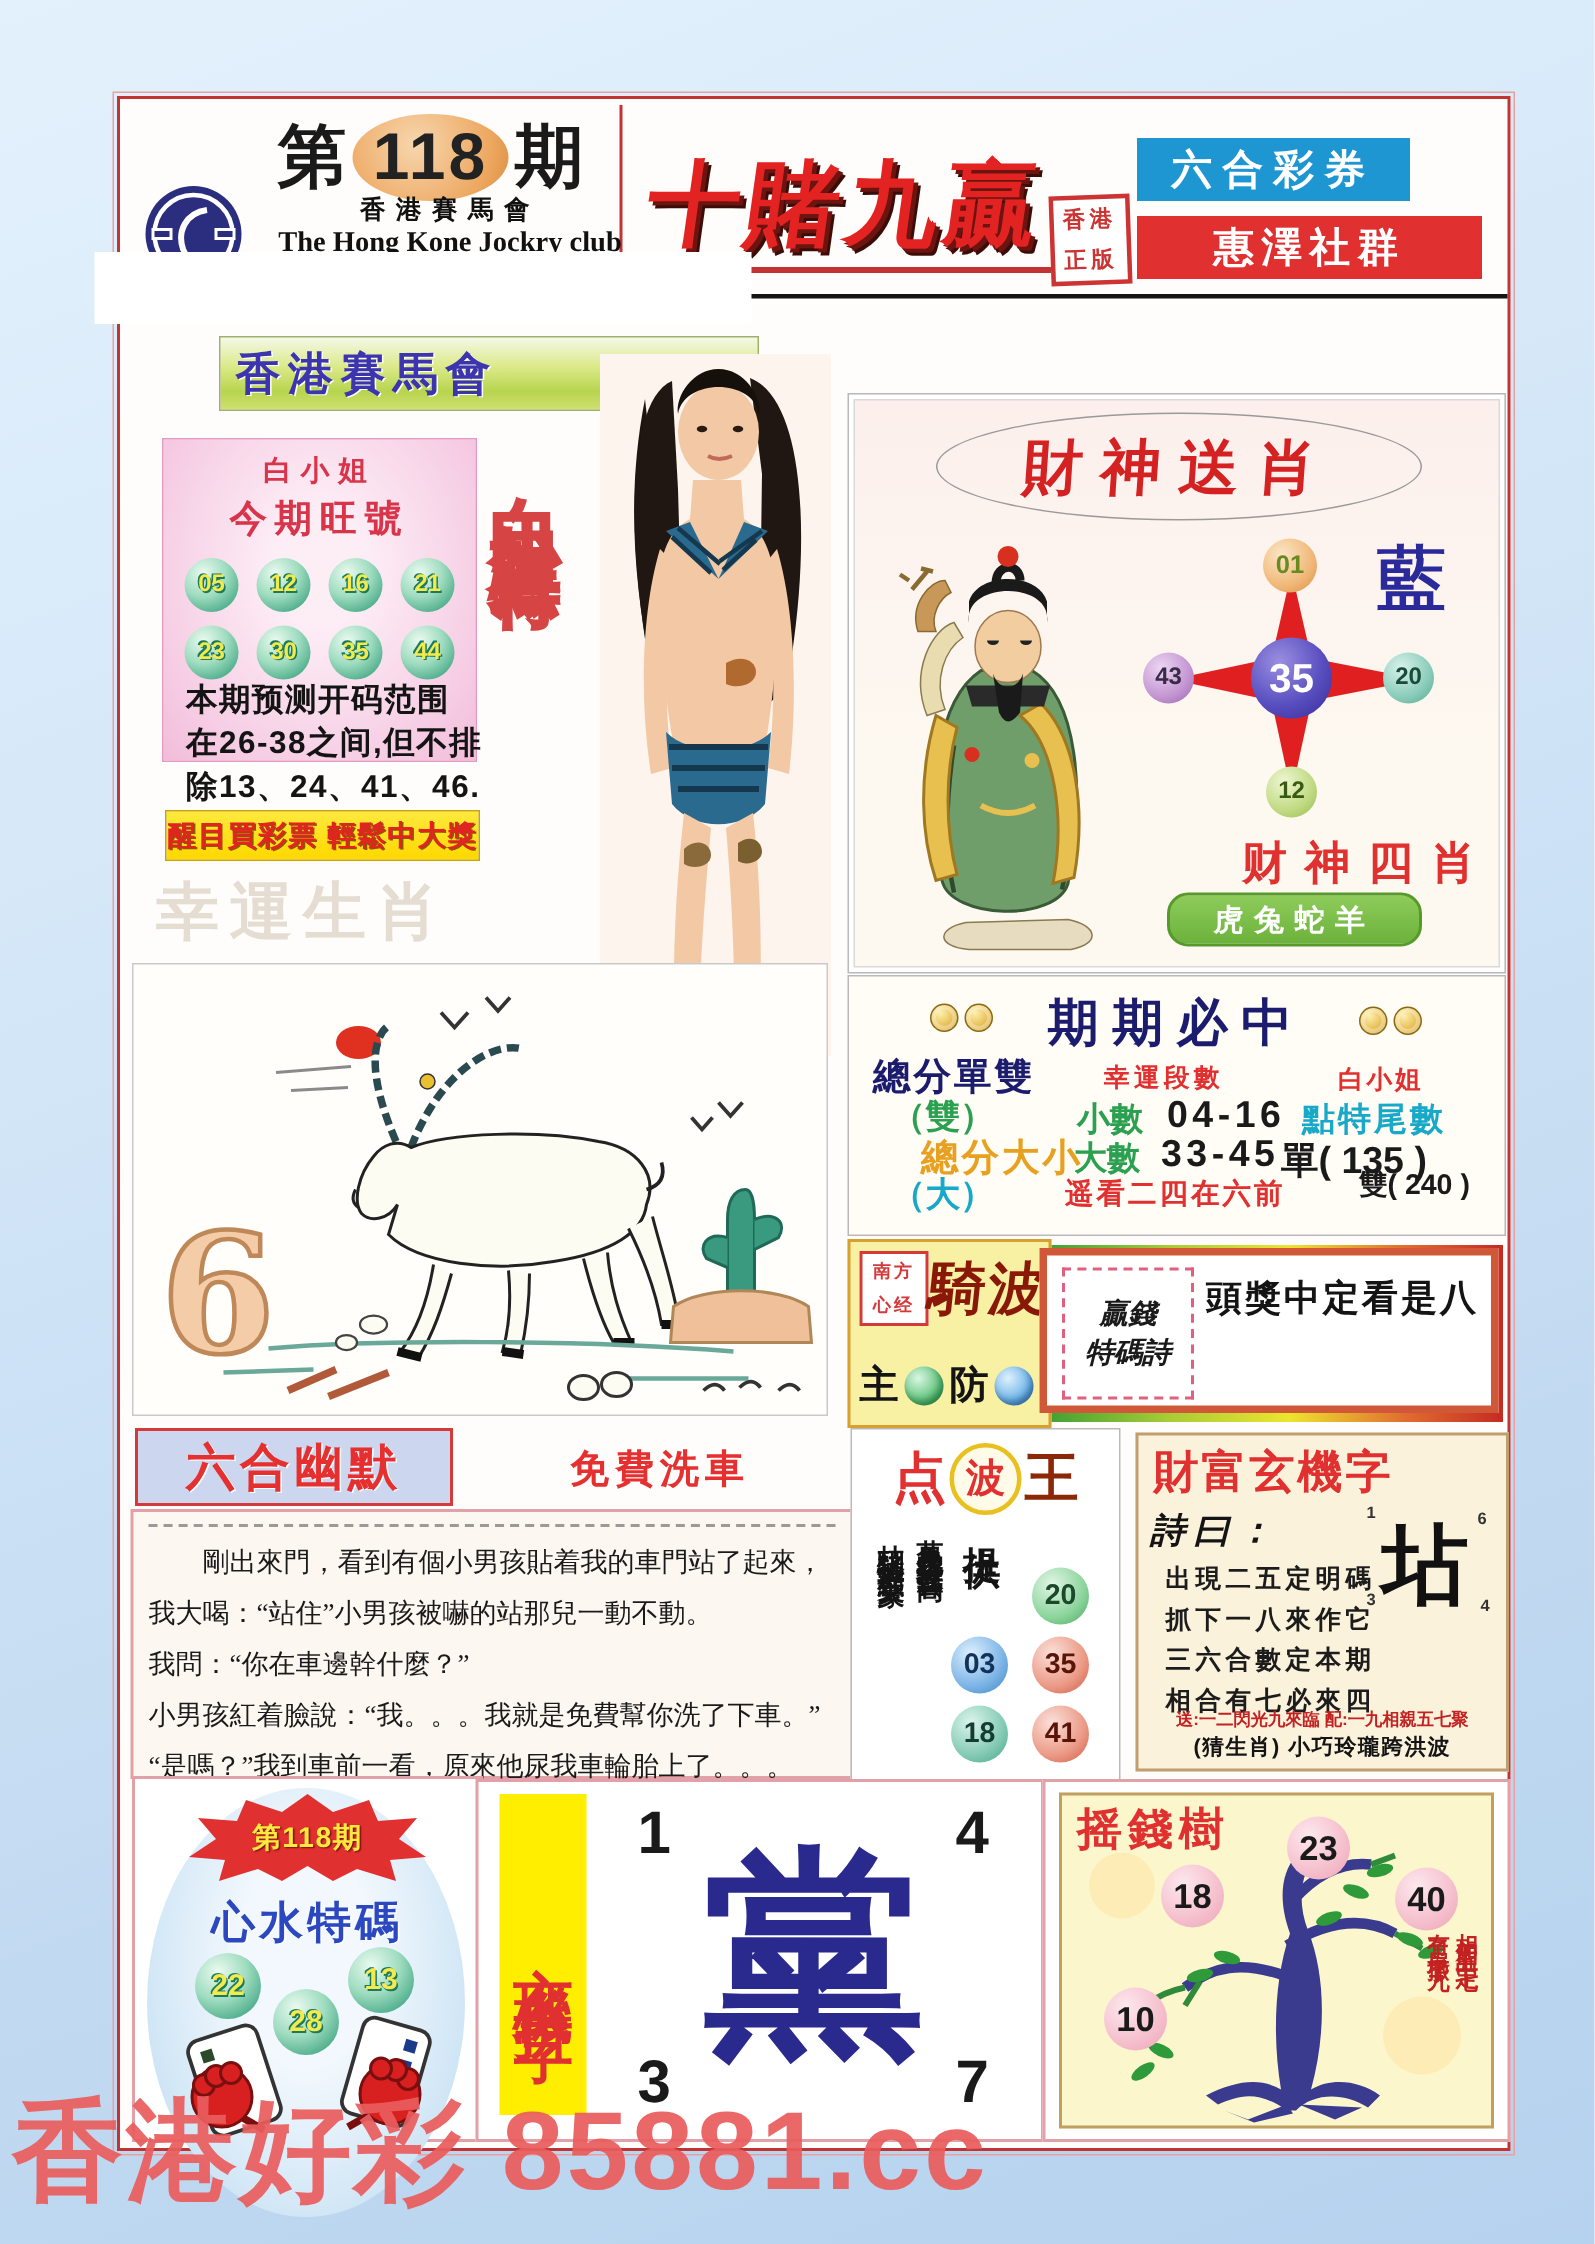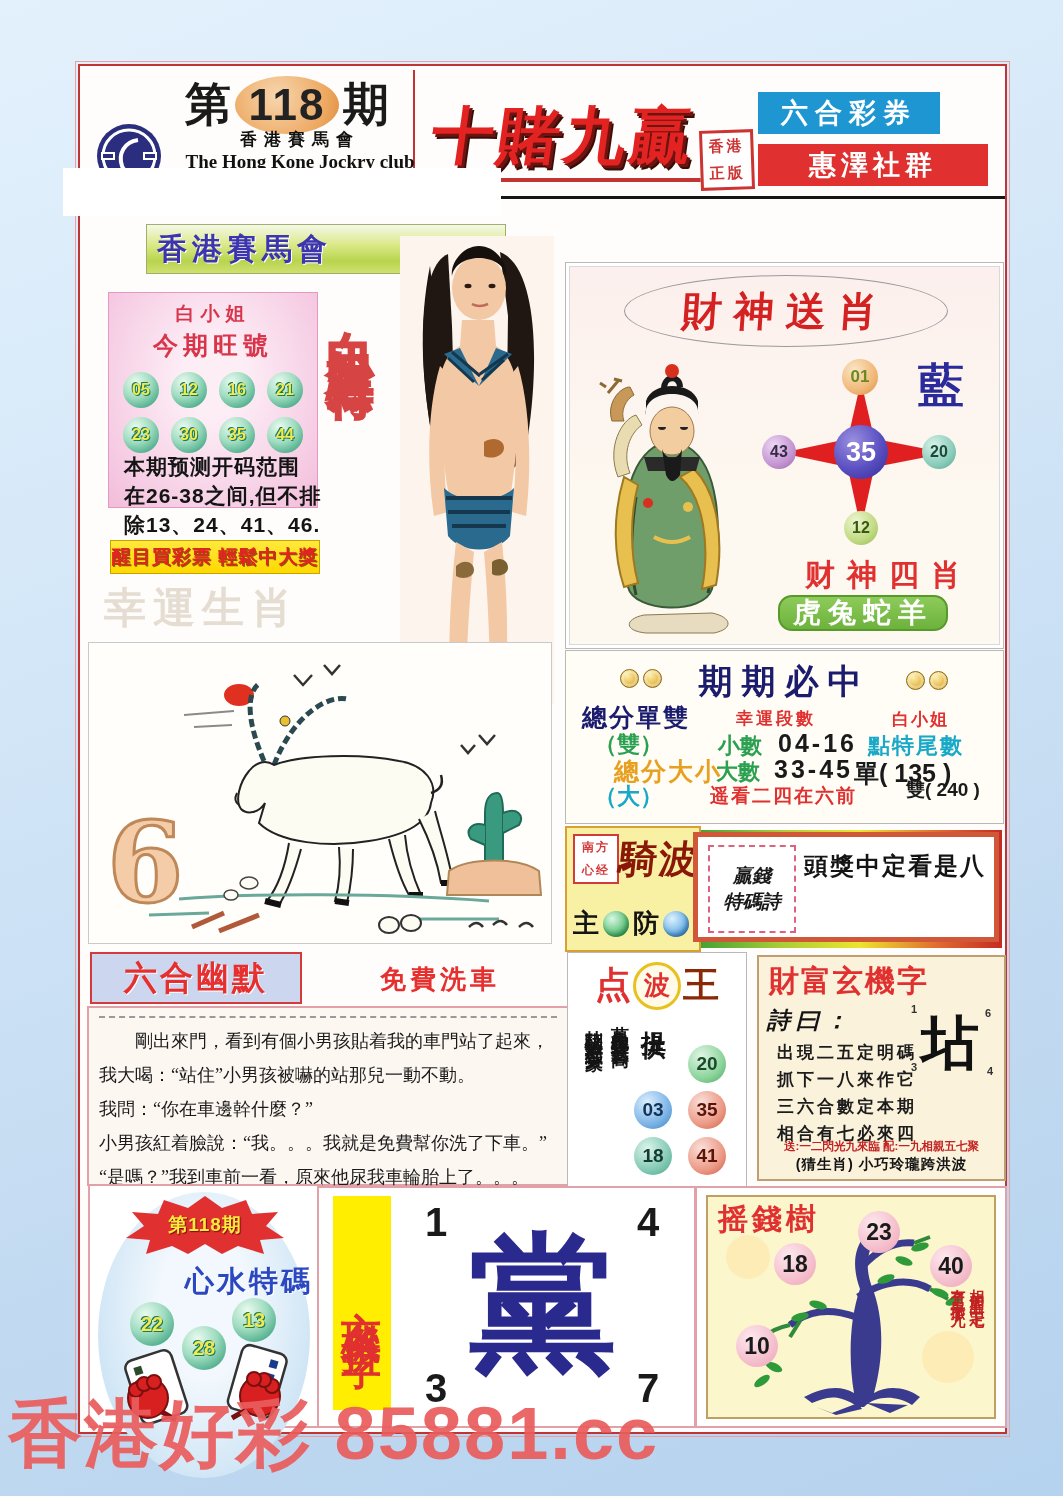--- a/index.html
+++ b/index.html
@@ -94,33 +94,33 @@
   }
   .jokebox .dash{border-top:2px dashed #9a9a9a;height:2px;margin-bottom:4px;}
   .jokebox p{margin:0;}
   .jokebox p.first{text-indent:2em;}
   
   .card{background:#fff;border:2px solid #e2a0a8;}
   .heart-oval{
     position:absolute;left:8px;top:6px;width:212px;height:286px;border-radius:50%;
     background:radial-gradient(ellipse at 50% 40%,#f2f8fd 30%,#d6e9f7 65%,#b9d8ee);
   }
-  .heart-title{color:#2b48c0;font-weight:900;font-size:29px;letter-spacing:3px;text-shadow:1px 1px 0 #fff;padding-left:44px;}
+  .heart-title{color:#2b48c0;font-weight:900;font-size:29px;letter-spacing:3px;text-shadow:1px 1px 0 #fff;}
   .star-label{color:#ffe93c;font-weight:900;font-size:19px;letter-spacing:1px;text-shadow:1px 1px 1px #7a0f0f;}
   
   .csbox{background:linear-gradient(180deg,#fcefed,#fdf8f0 60%);border:1px solid #b9b9b9;box-shadow:inset 0 0 0 3px #fff,inset 0 0 0 4px #d9d9d9;}
   .cs-oval{
     border:1.5px solid #9a9a9a;border-radius:50%;display:flex;align-items:center;justify-content:center;
   }
   .cs-oval span{color:#d42222;font-weight:700;font-size:40px;letter-spacing:12px;font-family:"Liberation Serif","DejaVu Serif",serif;transform:skewX(-4deg);}
   .blue-char{color:#2a2a9a;font-weight:900;font-size:46px;}
   .cs-four{color:#e03030;font-weight:700;font-size:30px;letter-spacing:12px;font-family:"Liberation Serif","DejaVu Serif",serif;}
   .animals{
     background:linear-gradient(180deg,#8ecb5a,#6cb23c);border:2px solid #58992c;border-radius:14px;
-    display:flex;align-items:center;justify-content:center;color:#fff;font-weight:900;font-size:28px;letter-spacing:7px;
+    display:flex;align-items:center;justify-content:center;color:#fff;font-weight:900;font-size:20px;letter-spacing:7px;
   }
   
   .qbox{background:#fffdf6;border:1px solid #b9b9b9;}
   .q-title{color:#1c1c6e;font-weight:900;font-size:34px;letter-spacing:9px;font-family:"Liberation Serif","DejaVu Serif",serif;}
   .q-navy{color:#1c1c6e;font-weight:900;}
   .q-red{color:#e03030;font-weight:700;}
   .q-green{color:#2aa050;font-weight:900;}
   .q-cyan{color:#18a8c8;font-weight:900;}
   .q-orange{color:#e8a020;font-weight:900;margin-left:32px;}
   .q-black{color:#1a1a1a;font-weight:900;}
@@ -371,21 +371,21 @@
       <polygon points="30,108 106,92 106,124" fill="#e02020"></polygon>
       <polygon points="196,108 114,92 114,124" fill="#e02020"></polygon>
       <circle cx="110" cy="108" r="10" fill="#a01010"></circle>
     </svg>
     <div class="abs cball" style="left:276px;top:96px;width:36px;height:36px;font-size:17px;background:radial-gradient(circle at 35% 30%,#fbe6c6,#f0b878 60%,#d89040);color:#6a8a20">01</div>
     <div class="abs cball" style="left:196px;top:172px;width:34px;height:34px;font-size:16px;background:radial-gradient(circle at 35% 30%,#ecd6f2,#c495d2 60%,#9a64ae);color:#3a2a4a">43</div>
     <div class="abs cball" style="left:268px;top:162px;width:54px;height:54px;font-size:27px;background:radial-gradient(circle at 35% 30%,#9a8fe0,#5a4fc0 55%,#352a96);color:#fff">35</div>
     <div class="abs cball" style="left:356px;top:172px;width:34px;height:34px;font-size:16px;background:radial-gradient(circle at 35% 30%,#d8f2ea,#8accba 60%,#55a890);color:#1a4a3a">20</div>
     <div class="abs cball" style="left:278px;top:248px;width:34px;height:34px;font-size:16px;background:radial-gradient(circle at 35% 30%,#eef6d2,#c0da82 60%,#94ba4e);color:#3a5a10">12</div>
     <div class="abs blue-char" style="left:352px;top:92px">藍</div>
-    <div class="abs cs-four" style="left:203px;top:292px;width:240px;text-align:center">财神四肖</div>
+    <div class="abs cs-four" style="left:190px;top:292px;width:240px;text-align:right">财神四肖</div>
     <div class="abs animals" style="left:212px;top:332px;width:166px;height:32px">虎兔蛇羊</div>
   </div>
 
   <div class="abs qbox" style="left:485px;top:584px;width:437px;height:172px">
     <div class="abs" style="left:52px;top:18px"><span class="coin"></span><span class="coin"></span></div>
     <div class="abs q-title" style="left:0;top:8px;width:437px;text-align:center">期期必中</div>
     <div class="abs" style="left:338px;top:20px"><span class="coin"></span><span class="coin"></span></div>
     <div class="abs q-navy" style="left:16px;top:50px;font-size:25px;letter-spacing:2px">總分單雙</div>
     <div class="abs q-red" style="left:170px;top:56px;font-size:17px;letter-spacing:3px">幸運段數</div>
     <div class="abs q-red" style="left:326px;top:57px;font-size:17px;letter-spacing:2px">白小姐</div>

